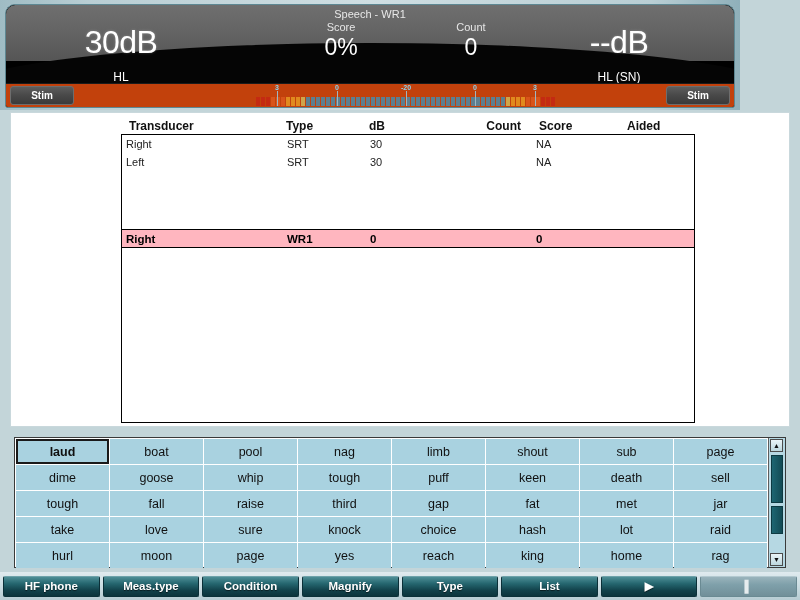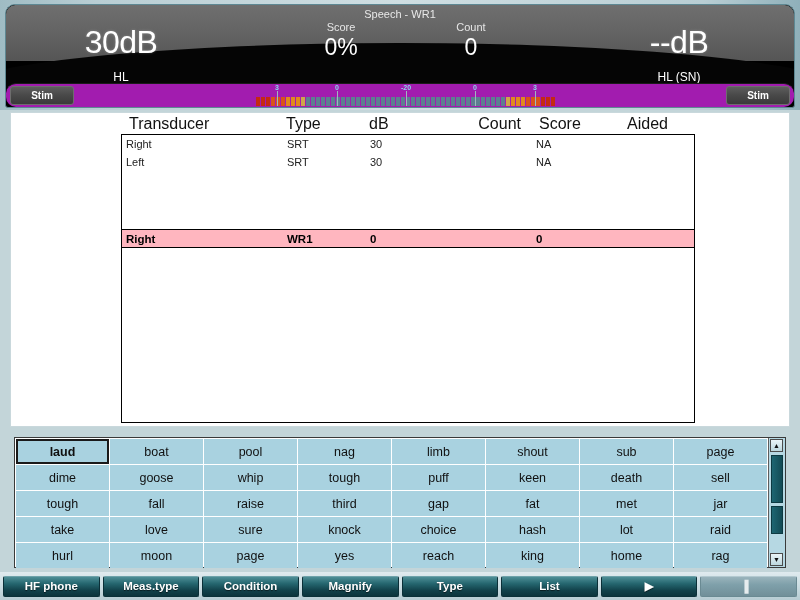--- a/index.html
+++ b/index.html
@@ -13,21 +13,21 @@
 
   body {
     background: #c3d5d9;
     position: relative;
   }
 
   
   #top-panel {
     position: absolute;
     left: 0; top: 0;
-    width: 800px; height: 110px;
+    width: 740px; height: 110px;
     background: linear-gradient(to right, #9fbcc4 0%, #b9ced4 12%, #cfdee2 50%, #b9ced4 88%, #8fb0ba 100%);
     padding: 4px 5px 2px 5px;
   }
 
   #top-panel-inner {
     position: relative;
     width: 100%; height: 100%;
     border: 1px solid #5e8893;
     border-radius: 10px 10px 3px 3px;
     background: #000;
@@ -92,24 +92,23 @@
   #readout-left  { left: 30px;  top: 20px; width: 170px; }
   #readout-right { right: 30px; top: 20px; width: 170px; }
   #readout-score { left: 285px; top: 16px; width: 100px; }
   #readout-count { left: 415px; top: 16px; width: 100px; }
 
   
   #vu-strip {
     position: absolute;
     left: 0; bottom: 0;
     width: 100%; height: 24px;
-    background: #a21caf;
+    background: #c2410c;
     z-index: 7;
     border-top: 1px solid #1b1b1b;
-    border-radius: 10px;
   }
   .stim-btn {
     position: absolute;
     top: 2px;
     width: 64px; height: 19px;
     background: linear-gradient(to bottom, #5d5d5d 0%, #4a4a4a 45%, #3a3a3a 100%);
     border: 1px solid #6d6d6d;
     border-radius: 3px;
     color: #ffffff;
     font-size: 10px;
@@ -163,22 +162,22 @@
     left: 110px; top: 0px;
     width: 574px;
   }
   #table-head {
     display: flex;
     height: 21px;
     align-items: flex-end;
     padding-bottom: 1px;
   }
   #table-head .hcell {
-    font-size: 16px;
-    font-weight: normal;
+    font-size: 12px;
+    font-weight: bold;
     color: #111;
   }
   #table-body-box {
     border: 1px solid #000;
     background: #fff;
     height: 289px;
   }
   .trow {
     display: flex;
     height: 18px;

